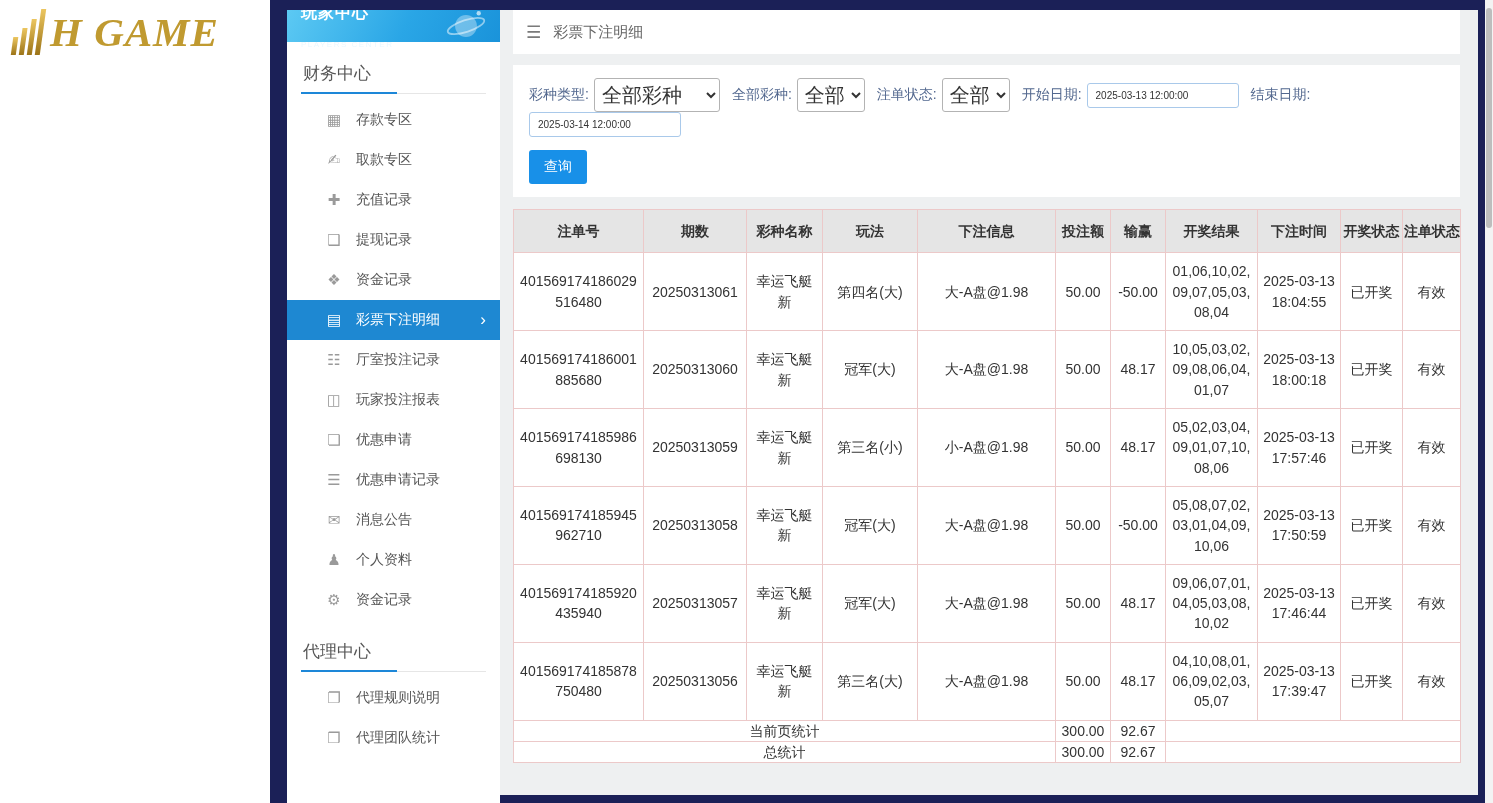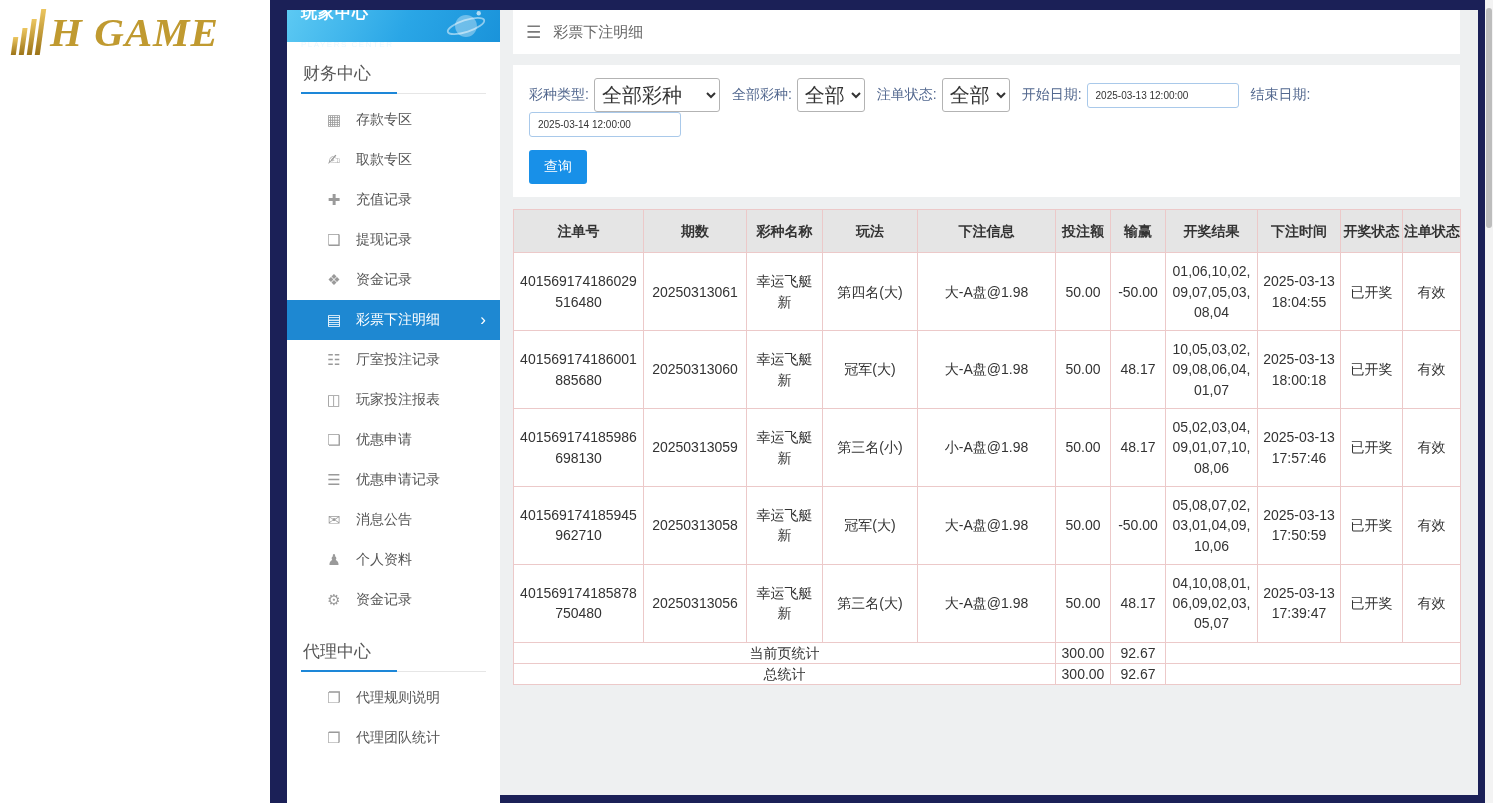--- a/index.html
+++ b/index.html
@@ -283,20 +283,33 @@
           <td>冠军(大)</td>
           <td>大-A盘@1.98</td>
           <td>50.00</td>
           <td>-50.00</td>
           <td>05,08,07,02,03,01,04,09,10,06</td>
           <td>2025-03-13 17:50:59</td>
           <td>已开奖</td>
           <td>有效</td>
         </tr>
         <tr>
+          <td>401569174185920435940</td>
+          <td>20250313057</td>
+          <td>幸运飞艇新</td>
+          <td>冠军(大)</td>
+          <td>大-A盘@1.98</td>
+          <td>50.00</td>
+          <td>48.17</td>
+          <td>09,06,07,01,04,05,03,08,10,02</td>
+          <td>2025-03-13 17:46:44</td>
+          <td>已开奖</td>
+          <td>有效</td>
+        </tr>
+        <tr>
           <td>401569174185878750480</td>
           <td>20250313056</td>
           <td>幸运飞艇新</td>
           <td>第三名(大)</td>
           <td>大-A盘@1.98</td>
           <td>50.00</td>
           <td>48.17</td>
           <td>04,10,08,01,06,09,02,03,05,07</td>
           <td>2025-03-13 17:39:47</td>
           <td>已开奖</td>

